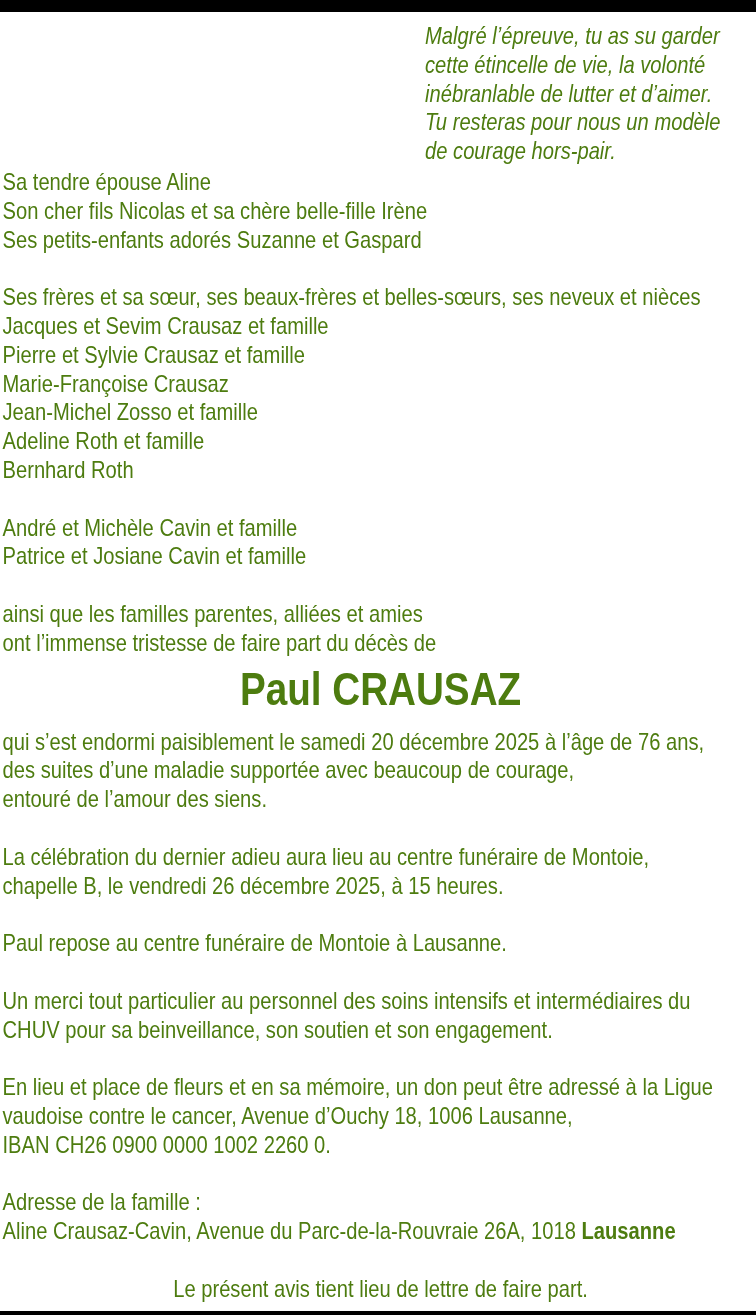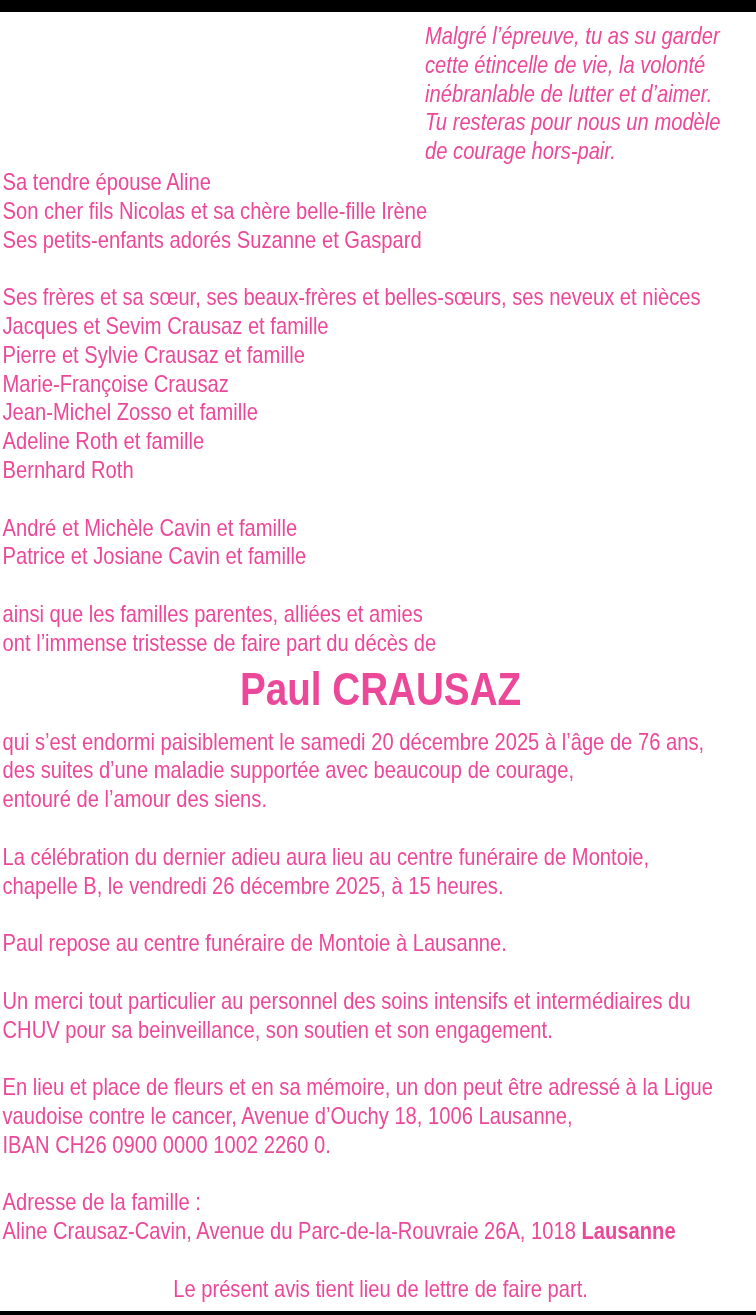--- a/index.html
+++ b/index.html
@@ -7,21 +7,21 @@
     padding: 0;
     background: #ffffff;
   }
   .page {
     position: relative;
     width: 756px;
     height: 1315px;
     background: #ffffff;
     overflow: hidden;
     font-family: "Liberation Sans", sans-serif;
-    color: #ec4899;
+    color: #4d7c0f;
   }
   .bar-top {
     width: 100%;
     height: 12px;
     background: #000000;
   }
   .bar-bottom {
     position: absolute;
     left: 0;
     bottom: 0;

